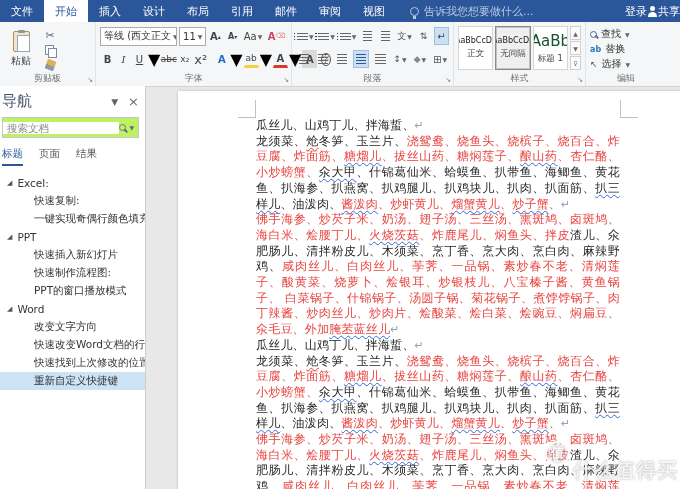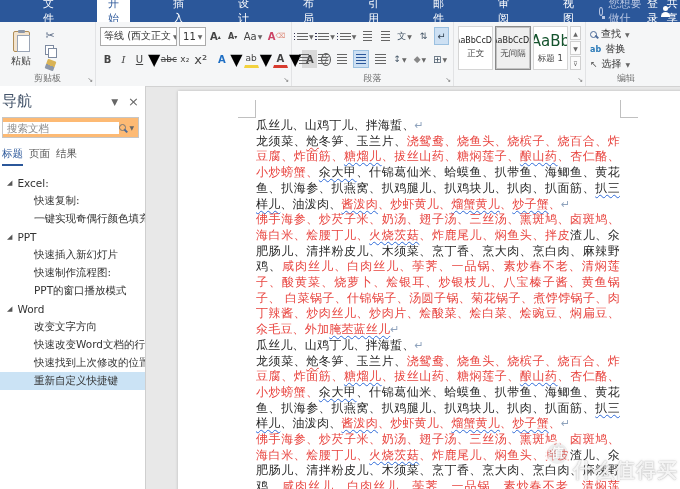--- a/index.html
+++ b/index.html
@@ -1,21 +1,21 @@
 <!DOCTYPE html>
 <html><head>
 <meta charset="utf-8">
 <style>
   * { box-sizing: border-box; margin: 0; padding: 0; }
   body { font-family: "DejaVu Sans", "Liberation Sans", sans-serif; }
   .app { position: relative; width: 680px; height: 489px; overflow: hidden; background: #e8e8e8; cursor: default; }
 
   
   .topbar { position: absolute; top: 0; left: 0; right: 0; height: 22px; background: #2b579a; display: flex; align-items: stretch; color: #fff; font-size: 11px; }
-  .tab { display: flex; align-items: center; padding: 0 11px; margin-left: 32px; }
+  .tab { display: flex; align-items: center; padding: 0 11px; }
   .tab.active { background: #fff; color: #2b579a; }
   .tellme { display: flex; align-items: center; gap: 5px; margin-left: 14px; color: #b9c6e2; }
   .bulb { width: 9px; height: 9px; border: 1px solid #b9c6e2; border-radius: 50%; position: relative; }
   .bulb::after { content: ""; position: absolute; left: 2px; bottom: -4px; width: 3px; height: 3px; background: #b9c6e2; }
   .top-right { margin-left: auto; display: flex; align-items: center; gap: 0; }
   .person { width: 11px; height: 11px; position: relative; }
   .person::before { content: ""; position: absolute; top: 0; left: 3px; width: 5px; height: 5px; border-radius: 50%; background: #fff; }
   .person::after { content: ""; position: absolute; bottom: 0; left: 1px; width: 9px; height: 5px; border-radius: 5px 5px 0 0; background: #fff; }
 
   
@@ -77,25 +77,25 @@
   .mag { width: 7px; height: 7px; border: 1.5px solid #4d6b99; border-radius: 50%; position: relative; flex: none; }
   .mag::after { content: ""; position: absolute; width: 4px; height: 1.5px; background: #4d6b99; transform: rotate(45deg); right: -3px; bottom: -1px; }
   .rep-ic { font-size: 8px; color: #2a7ab8; font-weight: bold; } .sel-ic { font-size: 9px; color: #555; }
 
   
   .sidebar { position: absolute; top: 86px; left: 0; width: 146px; bottom: 0; background: #fff; border-right: 1px solid #cfcfcf; overflow: hidden; }
   .nav-head { display: flex; align-items: center; padding: 6px 6px 4px 2px; }
   .nav-title { font-size: 15px; color: #44546a; }
   .nav-head .hbtn { margin-left: auto; color: #666; font-size: 9px; display: flex; gap: 10px; align-items: center; }
   .nav-head .hbtn .x { font-size: 13px; }
-  .nav-search { margin: 2px 6px 0 2px; height: 21px; border: 1px solid #c6c6c6; background: #fdba74; display: flex; align-items: center; padding-right: 4px; }
+  .nav-search { margin: 2px 6px 0 2px; height: 21px; border: 1px solid #c6c6c6; background: #bef264; display: flex; align-items: center; padding-right: 4px; }
   .nav-search input { border: 0; outline: 0; flex: 1; min-width: 0; font-size: 10.5px; padding: 0 4px; color: #333; font-family: inherit; }
   .nav-search input::placeholder { color: #8a8a8a; }
   .nav-search .dd { font-size: 6px; color: #666; margin-left: 3px; }
-  .nav-tabs { display: flex; gap: 6px; margin: 9px 8px 0 2px; font-size: 10.5px; color: #555; }
+  .nav-tabs { display: flex; gap: 16px; margin: 9px 8px 0 2px; font-size: 10.5px; color: #555; }
   .nav-tab { padding-bottom: 3px; }
   .nav-tab.active { color: #2b579a; border-bottom: 2px solid #2b579a; }
   .nav-list { margin-top: 8px; font-size: 10.5px; color: #333; }
   .nav-item { height: 18px; display: flex; align-items: center; white-space: nowrap; }
   .nav-item.lvl0 { padding-left: 7px; gap: 5px; }
   .nav-item.lvl1 { padding-left: 34px; }
   .nav-item.selected { background: #cbe3f5; }
   .tri { font-size: 7px; color: #555; }
 
   
@@ -204,20 +204,21 @@
           <span class="dd">▼</span>
         <span class="sb hl" style="font-size:9px">ab</span>
           <span class="dd">▼</span>
         <span class="sb fc">A</span>
           <span class="dd">▼</span>
         <span class="sb shad-a">A</span>
         <span class="sb">
             <span class="circ-zi">字</span>
           </span>
       </div>
+      <span class="group-label">字体</span>
       <span class="launcher">↘</span>
     </div>
 
     <div class="group g-par">
       <div class="row" style="gap:3px">
         <span class="sb">
             <span class="list-ic">
               <i></i>
               <i></i>
               <i></i>
@@ -296,20 +297,21 @@
       </div>
       <div class="style-card heading">
         <span class="prev">AaBb</span>
         <span class="sname">标题 1</span>
       </div>
       <div class="sty-scroll">
         <span>▲</span>
         <span>▼</span>
         <span>⊽</span>
       </div>
+      <span class="group-label">样式</span>
       <span class="launcher">↘</span>
     </div>
 
     <div class="group g-edit" style="border-right:none">
       <div class="edit-row">
         <span class="mag"></span>
         <span>查找</span>
         <span class="dd" style="font-size:6px;color:#666">▼</span>
       </div>
       <div class="edit-row">

